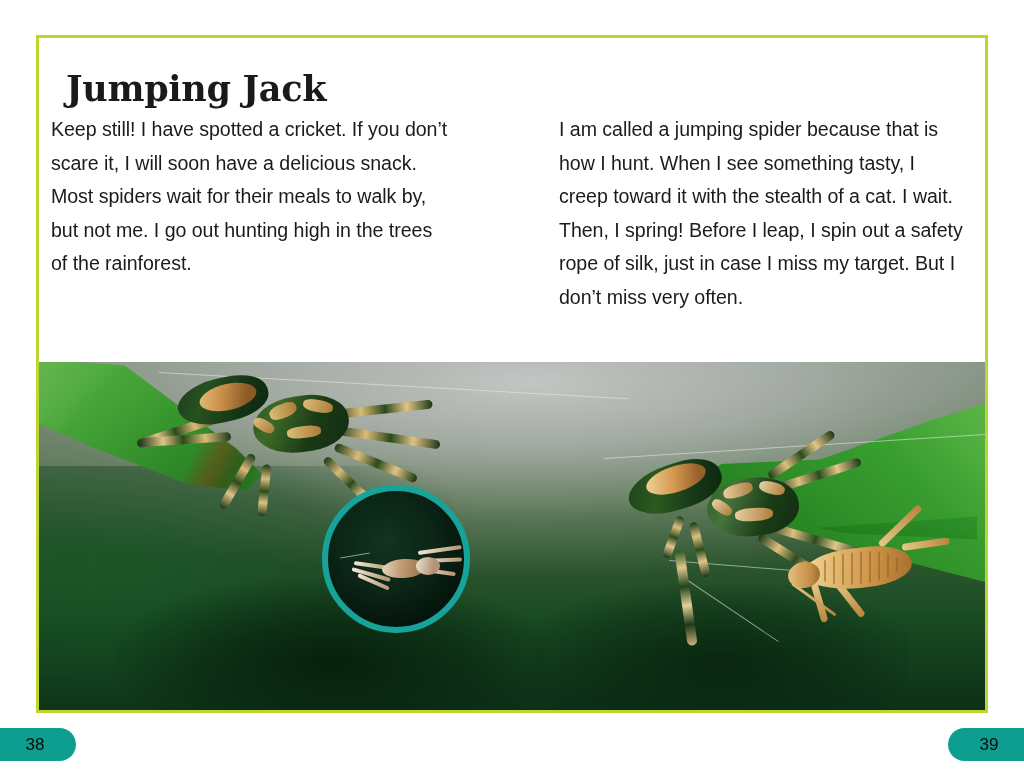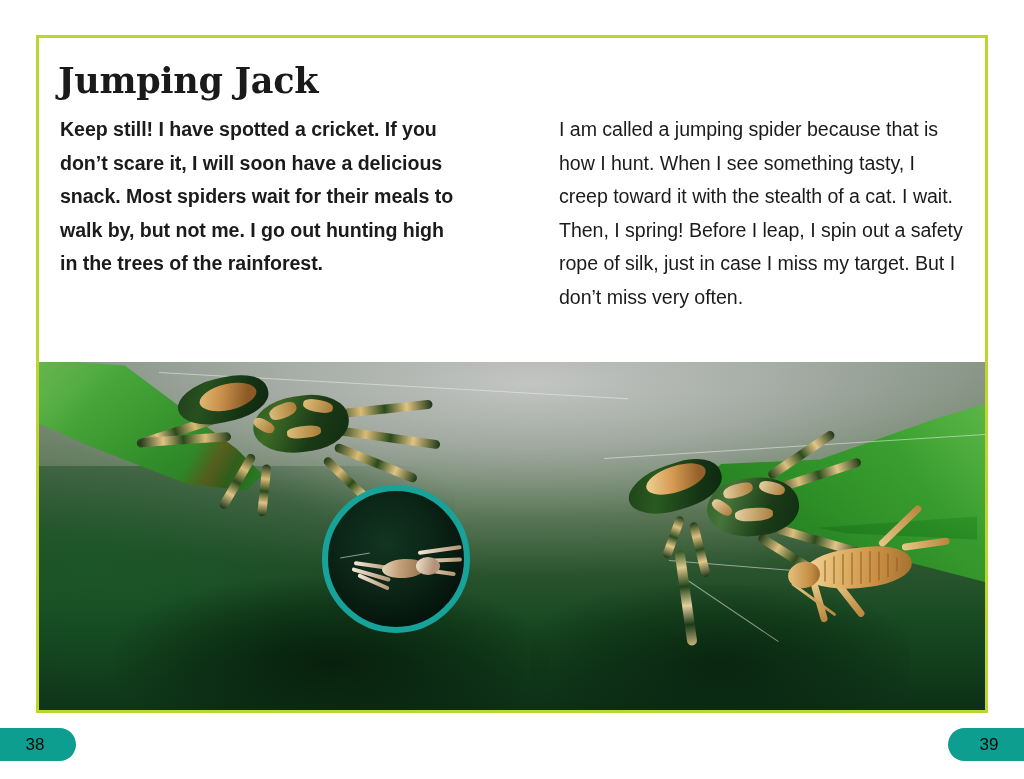--- a/index.html
+++ b/index.html
@@ -45,32 +45,32 @@
 
   .title {
     position: absolute;
     left: 11px;
     top: 14px;
     font-family: "DejaVu Serif", "Liberation Serif", serif;
     font-weight: bold;
     font-size: 35px;
     letter-spacing: -0.3px;
     color: #1a1a1a;
-    margin: 8px;
+    margin: 16px;
   }
 
   .col {
     position: absolute;
     top: 75px;
     font-size: 19.6px;
     line-height: 33.5px;
     color: #1b1b1b;
     letter-spacing: -0.05px;
   }
-  .col-left  { left: 21px;  width: 400px; font-weight: bold; }
+  .col-left  { left: 12px;  width: 400px; }
   .col-right { left: 520px; width: 410px; }
 
   .col p { margin: 0; }
 
   .photo-note {
     position: absolute;
     left: 520px;
     top: 274px;
     width: 400px;
     font-size: 13.6px;

